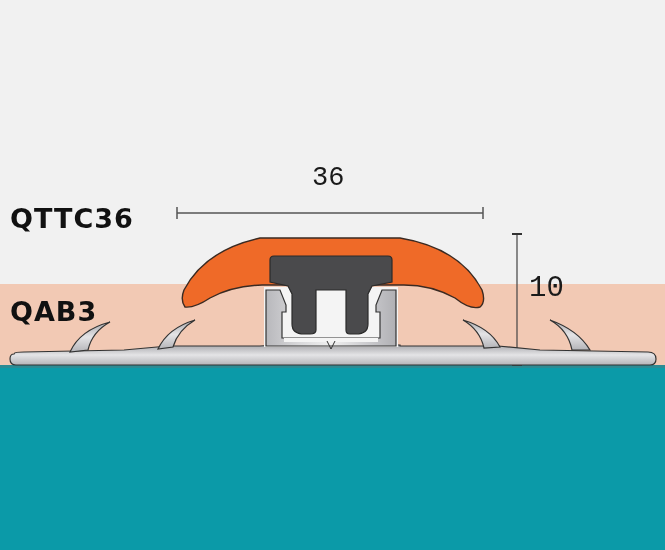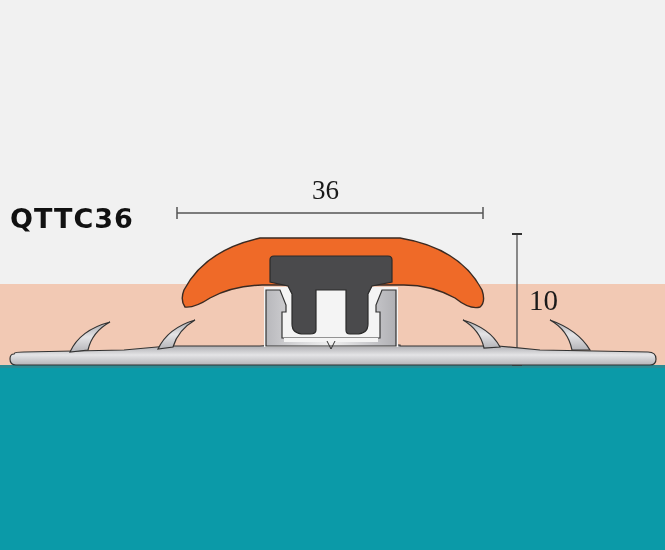--- a/index.html
+++ b/index.html
@@ -6,21 +6,21 @@
     body { width: 665px; height: 550px; overflow: hidden; background: #f1f1f1; position: relative; }
     .stage { position: absolute; left: 0; top: 0; width: 665px; height: 550px; }
     .bg-top { position: absolute; left: 0; top: 0; width: 665px; height: 284px; background: #f1f1f1; }
     .bg-band { position: absolute; left: 0; top: 284px; width: 665px; height: 83px; background: #f2c9b4; }
     .bg-floor { position: absolute; left: 0; top: 367px; width: 665px; height: 183px; background: #0b9aa8; }
     .floor-edge { position: absolute; left: 0; top: 365px; width: 665px; height: 3px; background: #2b8b94; }
     svg.diagram { position: absolute; left: 0; top: 0; }
     .label { position: absolute; font-family: "DejaVu Sans", sans-serif; font-weight: bold; color: #111; letter-spacing: 1px; }
     .label-top { left: 10px; top: 203px; font-size: 27px; }
     .label-base { left: 10px; top: 296px; font-size: 27px; }
-    .dim { position: absolute; font-family: Liberation Serif, serif; color: #1a1a1a; font-weight: normal; margin-top: 12px; }
+    .dim { position: absolute; font-family: Liberation Mono, monospace; color: #1a1a1a; font-weight: normal; }
     .dim-width { left: 312px; top: 163px; font-size: 27px; }
     .dim-height { left: 529px; top: 272px; font-size: 29px; }
   </style>
 </head>
 <body>
 
 <div class="stage">
   <div class="bg-top"></div>
   <div class="bg-band"></div>
   <div class="bg-floor"></div>
@@ -68,15 +68,16 @@
       <path d="M284,338 L378,338 L378,342 L284,342 Z" fill="#f4f4f4"></path>
       <path d="M327,341 L331,349 L335,341" fill="none" stroke="#333" stroke-width="1"></path>
     </g>
 
     <path d="M185,307 Q180,300 184,290 Q205,250 260,238 L400,238 Q460,248 482,290 Q486,302 480,307 Q470,310 455,298 Q430,284 400,285 L262,285 Q232,286 210,298 Q195,308 185,307 Z" fill="#ef6a28" stroke="#3a2a22" stroke-width="1.4"></path>
 
     <path d="M270,260 Q270,256 274,256 L388,256 Q392,256 392,260 L392,282 L372,286 L368,294 L368,324 Q368,334 356,334 L350,334 Q346,334 346,330 L346,290 L316,290 L316,330 Q316,334 310,334 L304,334 Q292,334 292,324 L292,294 L288,286 L270,282 Z" fill="#4a4a4c" stroke="#2a2a2a" stroke-width="1.2"></path>
   </svg>
 
   <div class="label label-top">QTTC36</div>
+  <div class="label label-base">QAB3</div>
   <div class="dim dim-width">36</div>
   <div class="dim dim-height">10</div>
 </div>
 
 </body></html>

